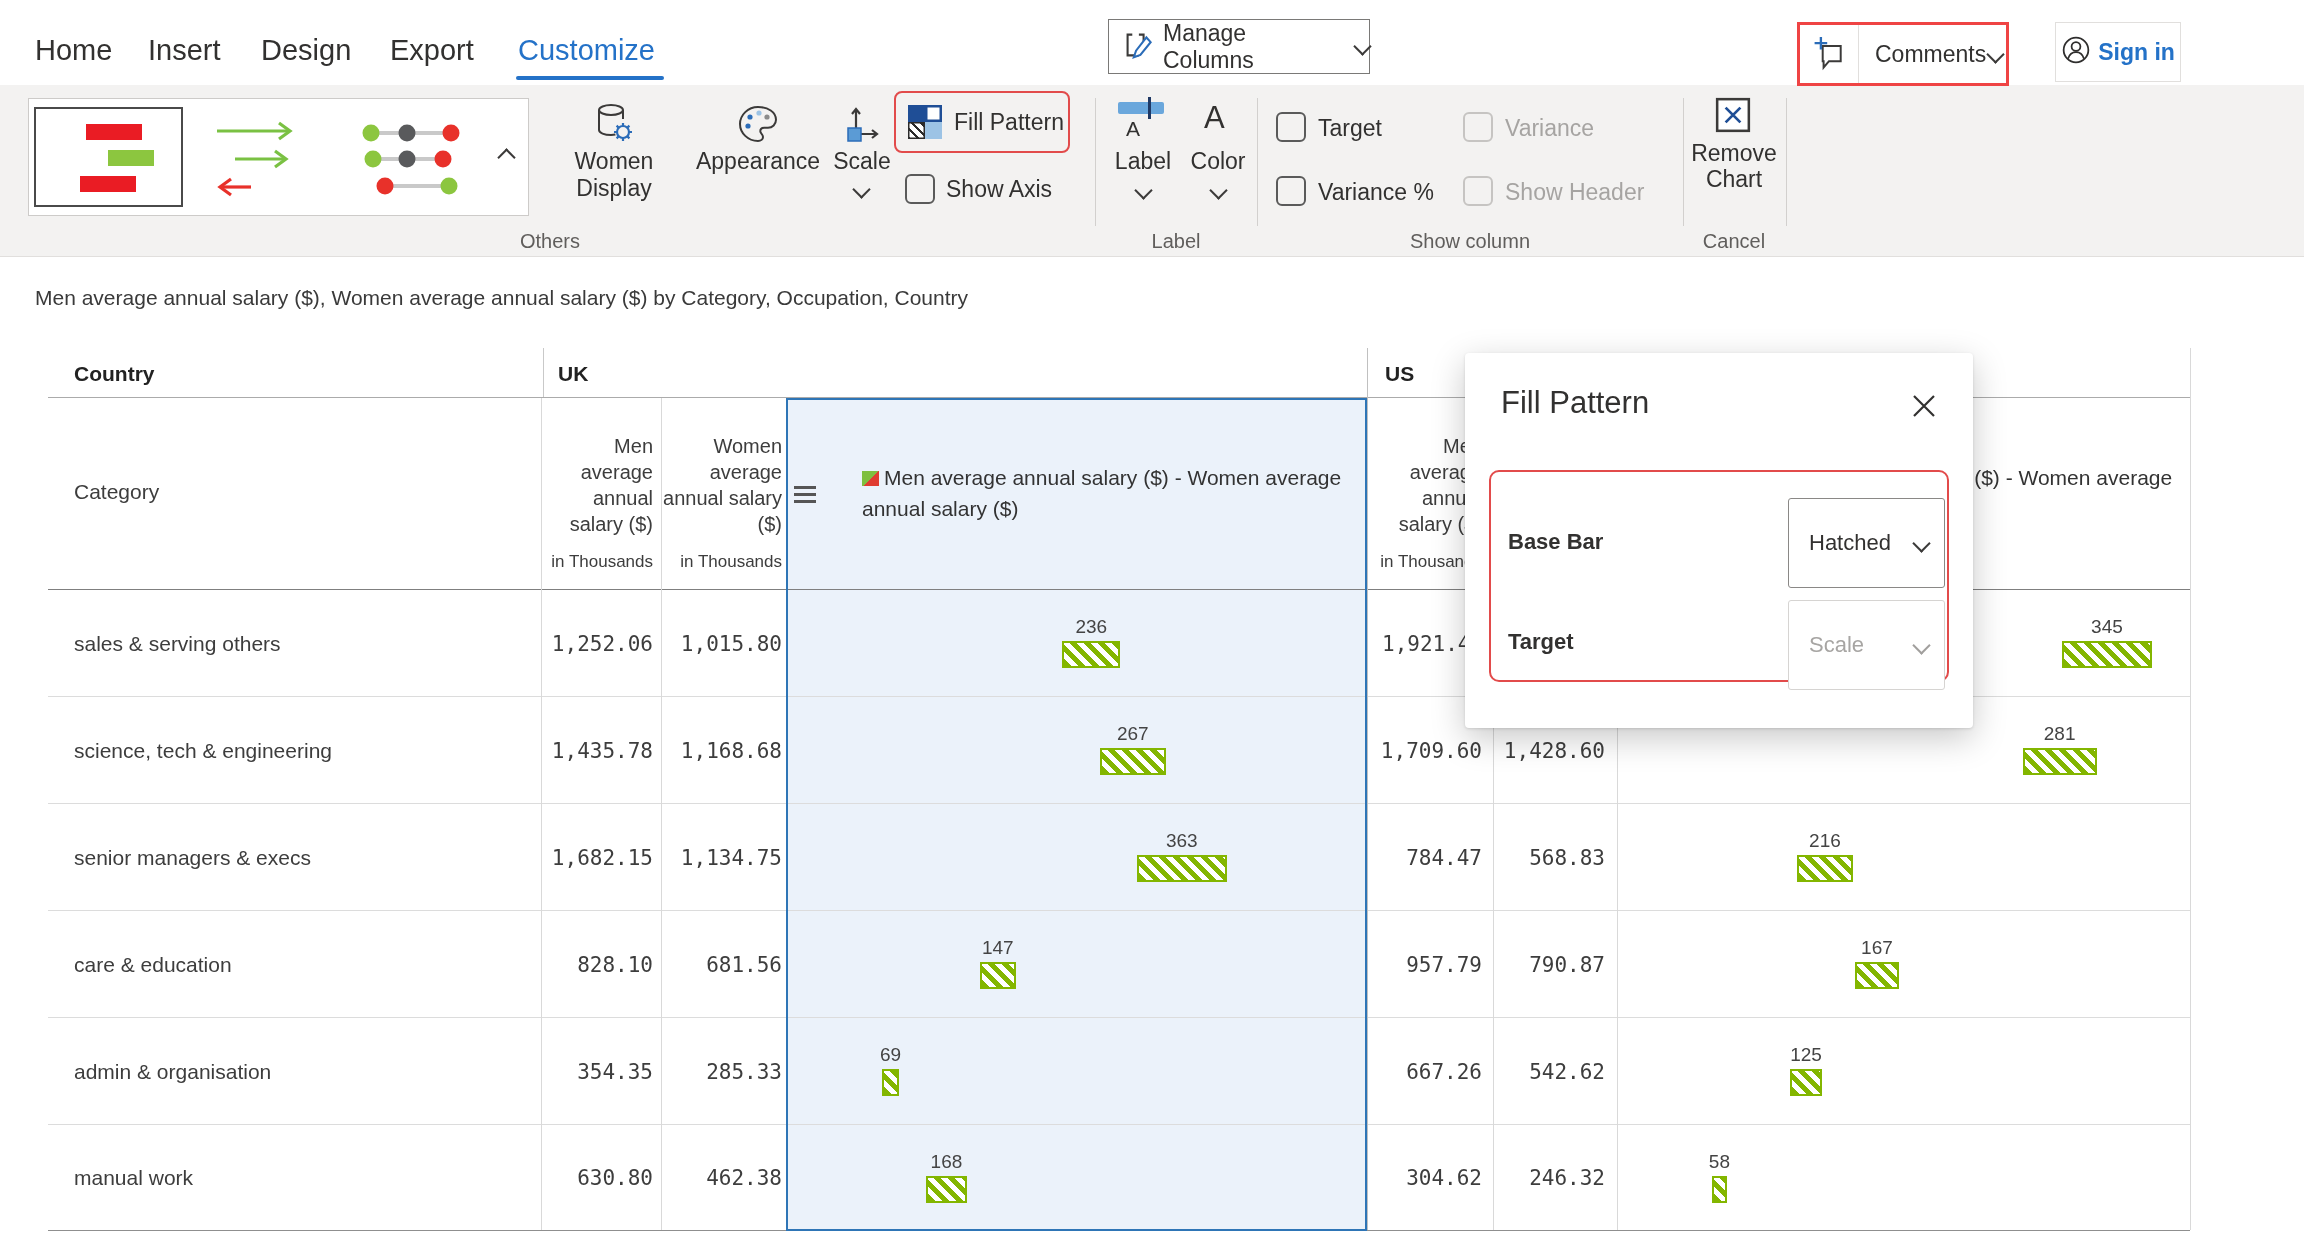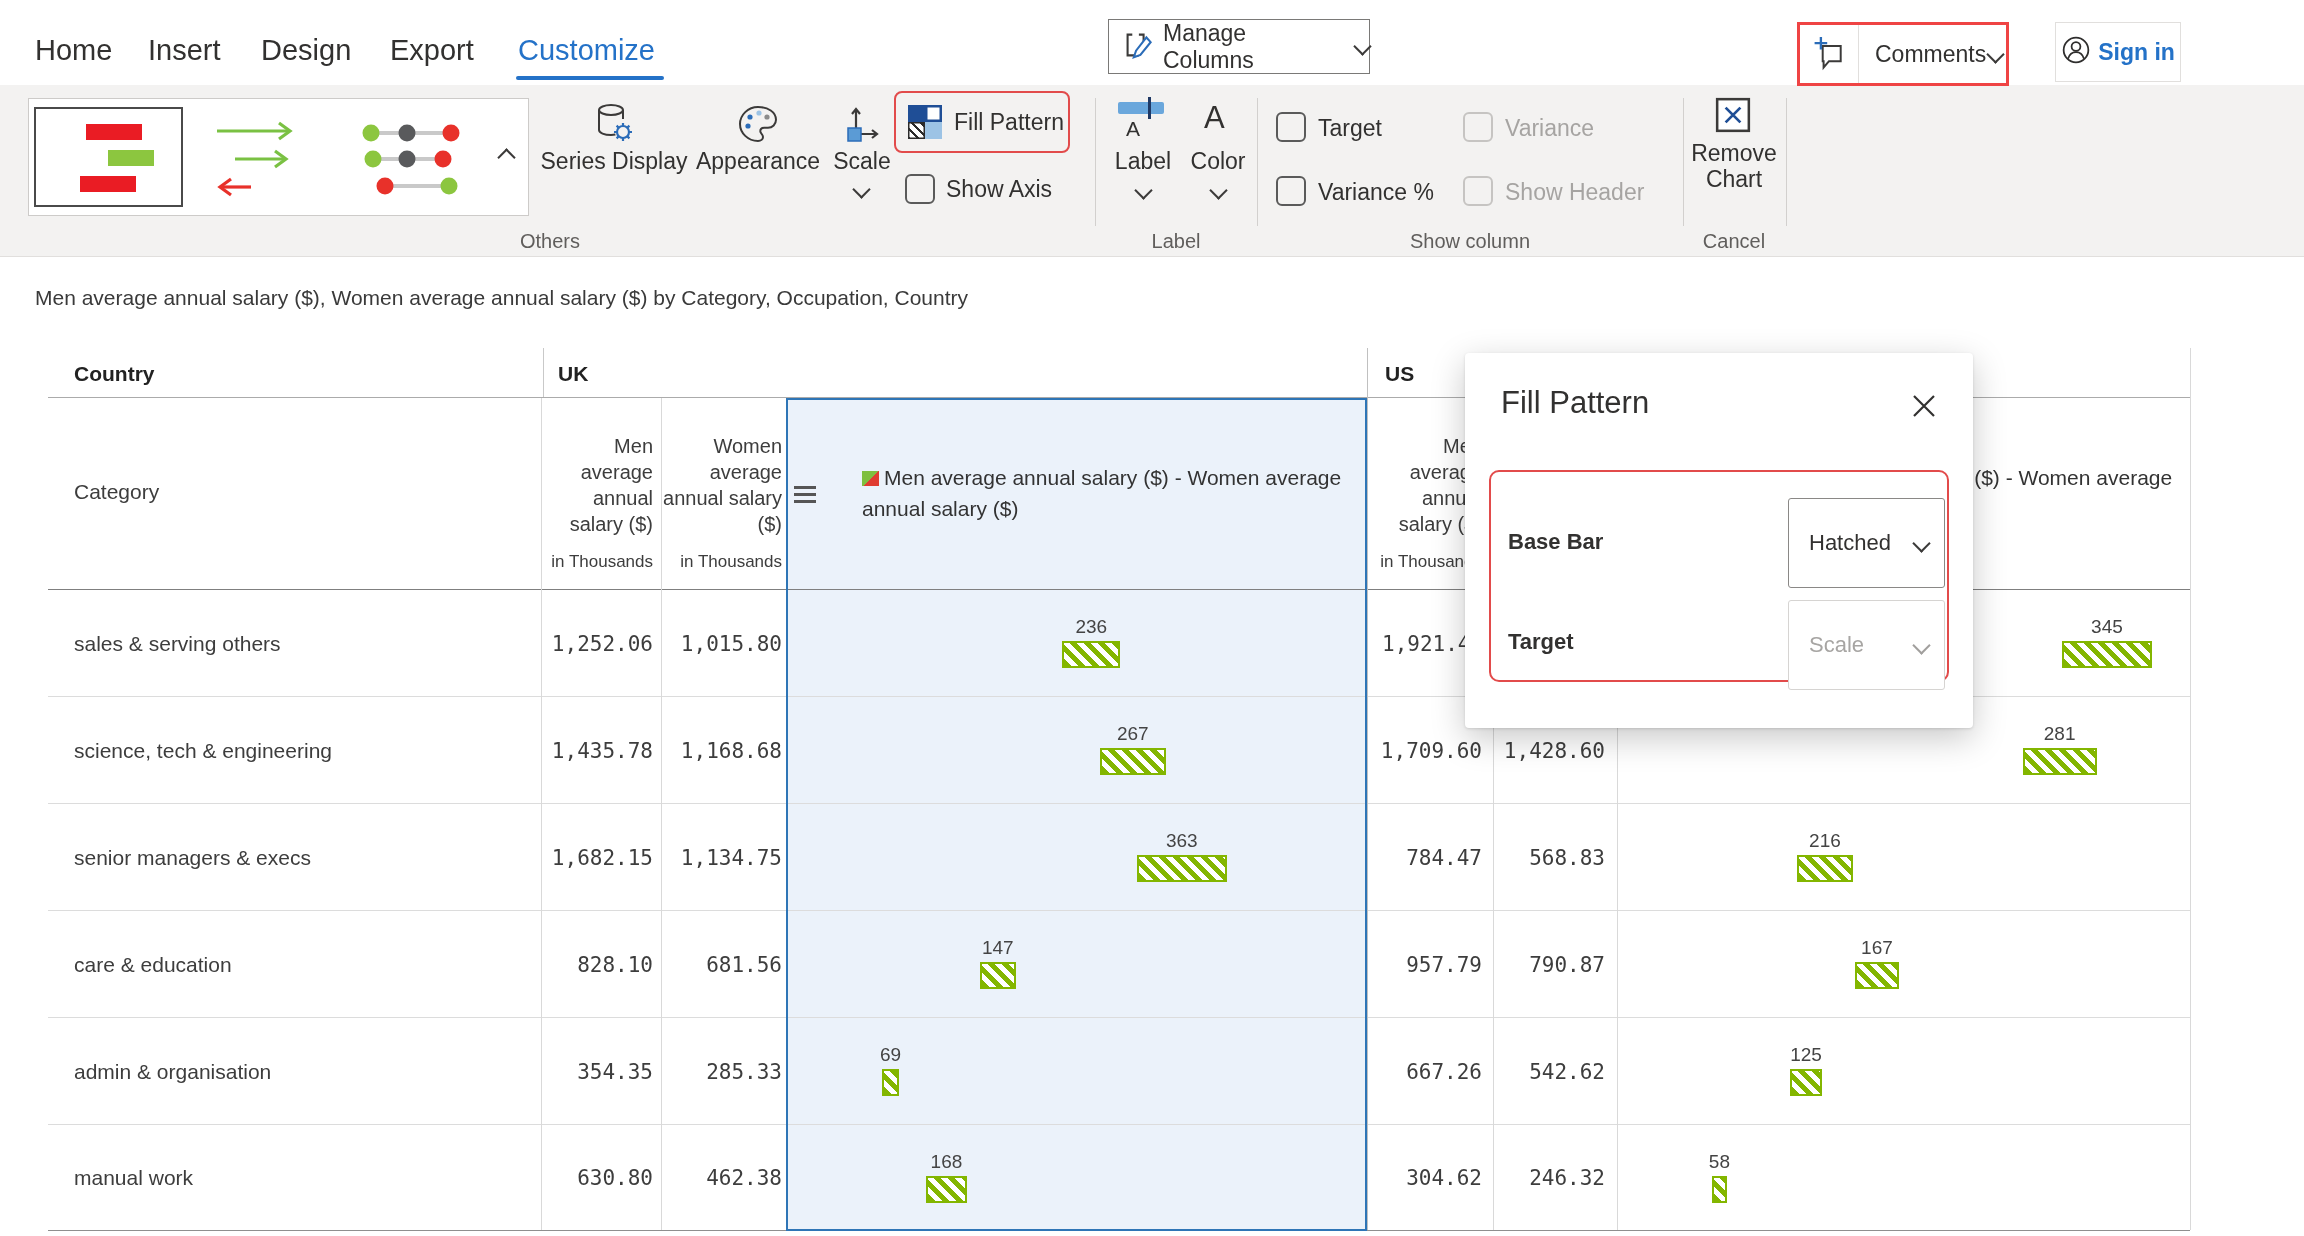--- a/index.html
+++ b/index.html
@@ -164,21 +164,21 @@
 
     <svg class="abs" style="left:592px;top:102px;cursor:pointer;" width="44" height="44" viewBox="0 0 44 44">
       <ellipse cx="19" cy="8" rx="12" ry="5" fill="none" stroke="#3b3a39" stroke-width="2"></ellipse>
       <path d="M7 8v20c0 2.8 5.4 5 12 5 1.5 0 3-.1 4.4-.4" fill="none" stroke="#3b3a39" stroke-width="2"></path>
       <path d="M31 8v9" stroke="#3b3a39" stroke-width="2"></path>
       <g stroke="#2b6cb8" stroke-width="2.2" fill="none">
         <circle cx="31" cy="30" r="6"></circle>
         <path d="M31 21v3.5M31 35.5V39M22 30h3.5M36.5 30H40M24.6 23.6l2.5 2.5M34.9 33.9l2.5 2.5M37.4 23.6l-2.5 2.5M27.1 33.9l-2.5 2.5"></path>
       </g>
     </svg>
-    <div class="rbtn-label" style="left:538px;width:152px;cursor:pointer;">Series Display</div>
+    <div class="rbtn-label" style="left:538px;width:152px;cursor:pointer;">Women Display</div>
 
     <svg class="abs" style="left:736px;top:102px;cursor:pointer;" width="44" height="44" viewBox="0 0 44 44">
       <path d="M22 5C12 5 4 13 4 22s8 17 18 17c3 0 5-2 5-4 0-1.4-.6-2.3-1.4-3.2-.8-.9-1.3-1.6-1.3-2.6 0-2 1.6-3.4 3.9-3.4H32c4.4 0 8-3.6 8-8C40 10 32 5 22 5z" fill="none" stroke="#3b3a39" stroke-width="2"></path>
       <circle cx="14" cy="15" r="2.6" fill="#2b6cb8"></circle>
         <circle cx="23" cy="11" r="2.6" fill="#9cc3e5"></circle>
       <circle cx="31" cy="15" r="2.6" fill="#8b8b8b"></circle>
         <circle cx="12" cy="24" r="2.6" fill="#2b6cb8"></circle>
     </svg>
     <div class="rbtn-label" style="left:692px;width:132px;cursor:pointer;">Appearance</div>
 

